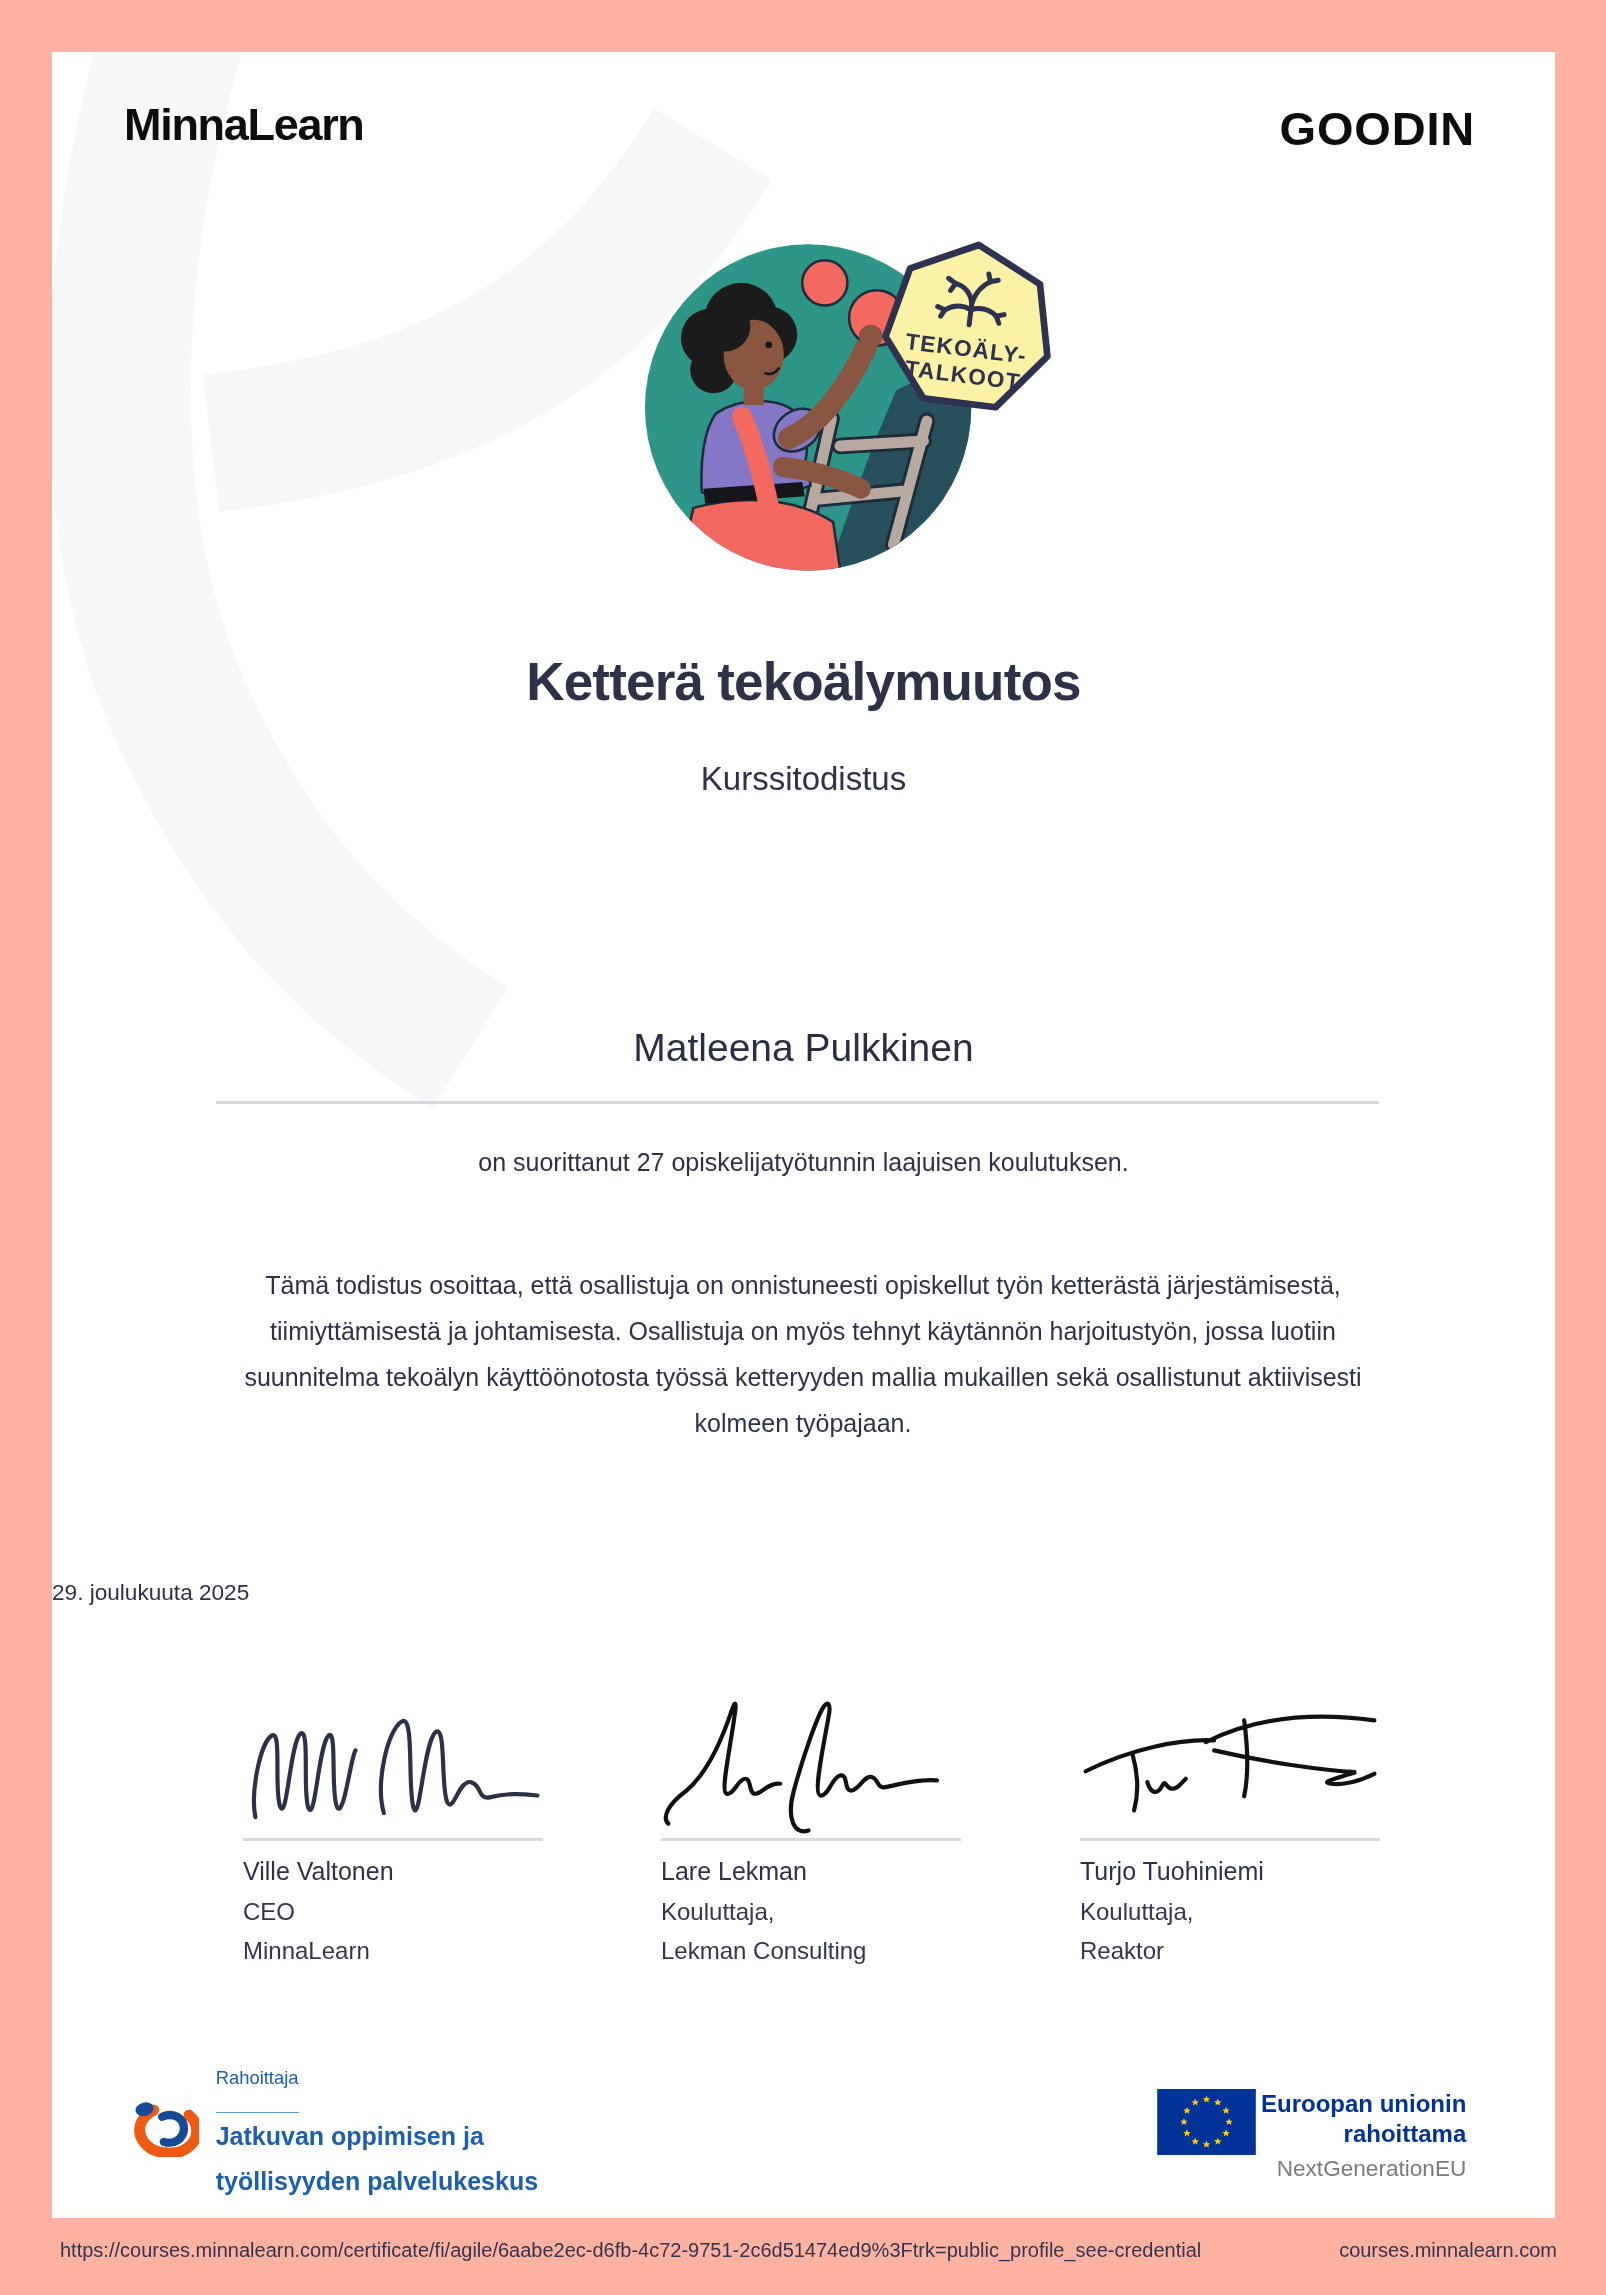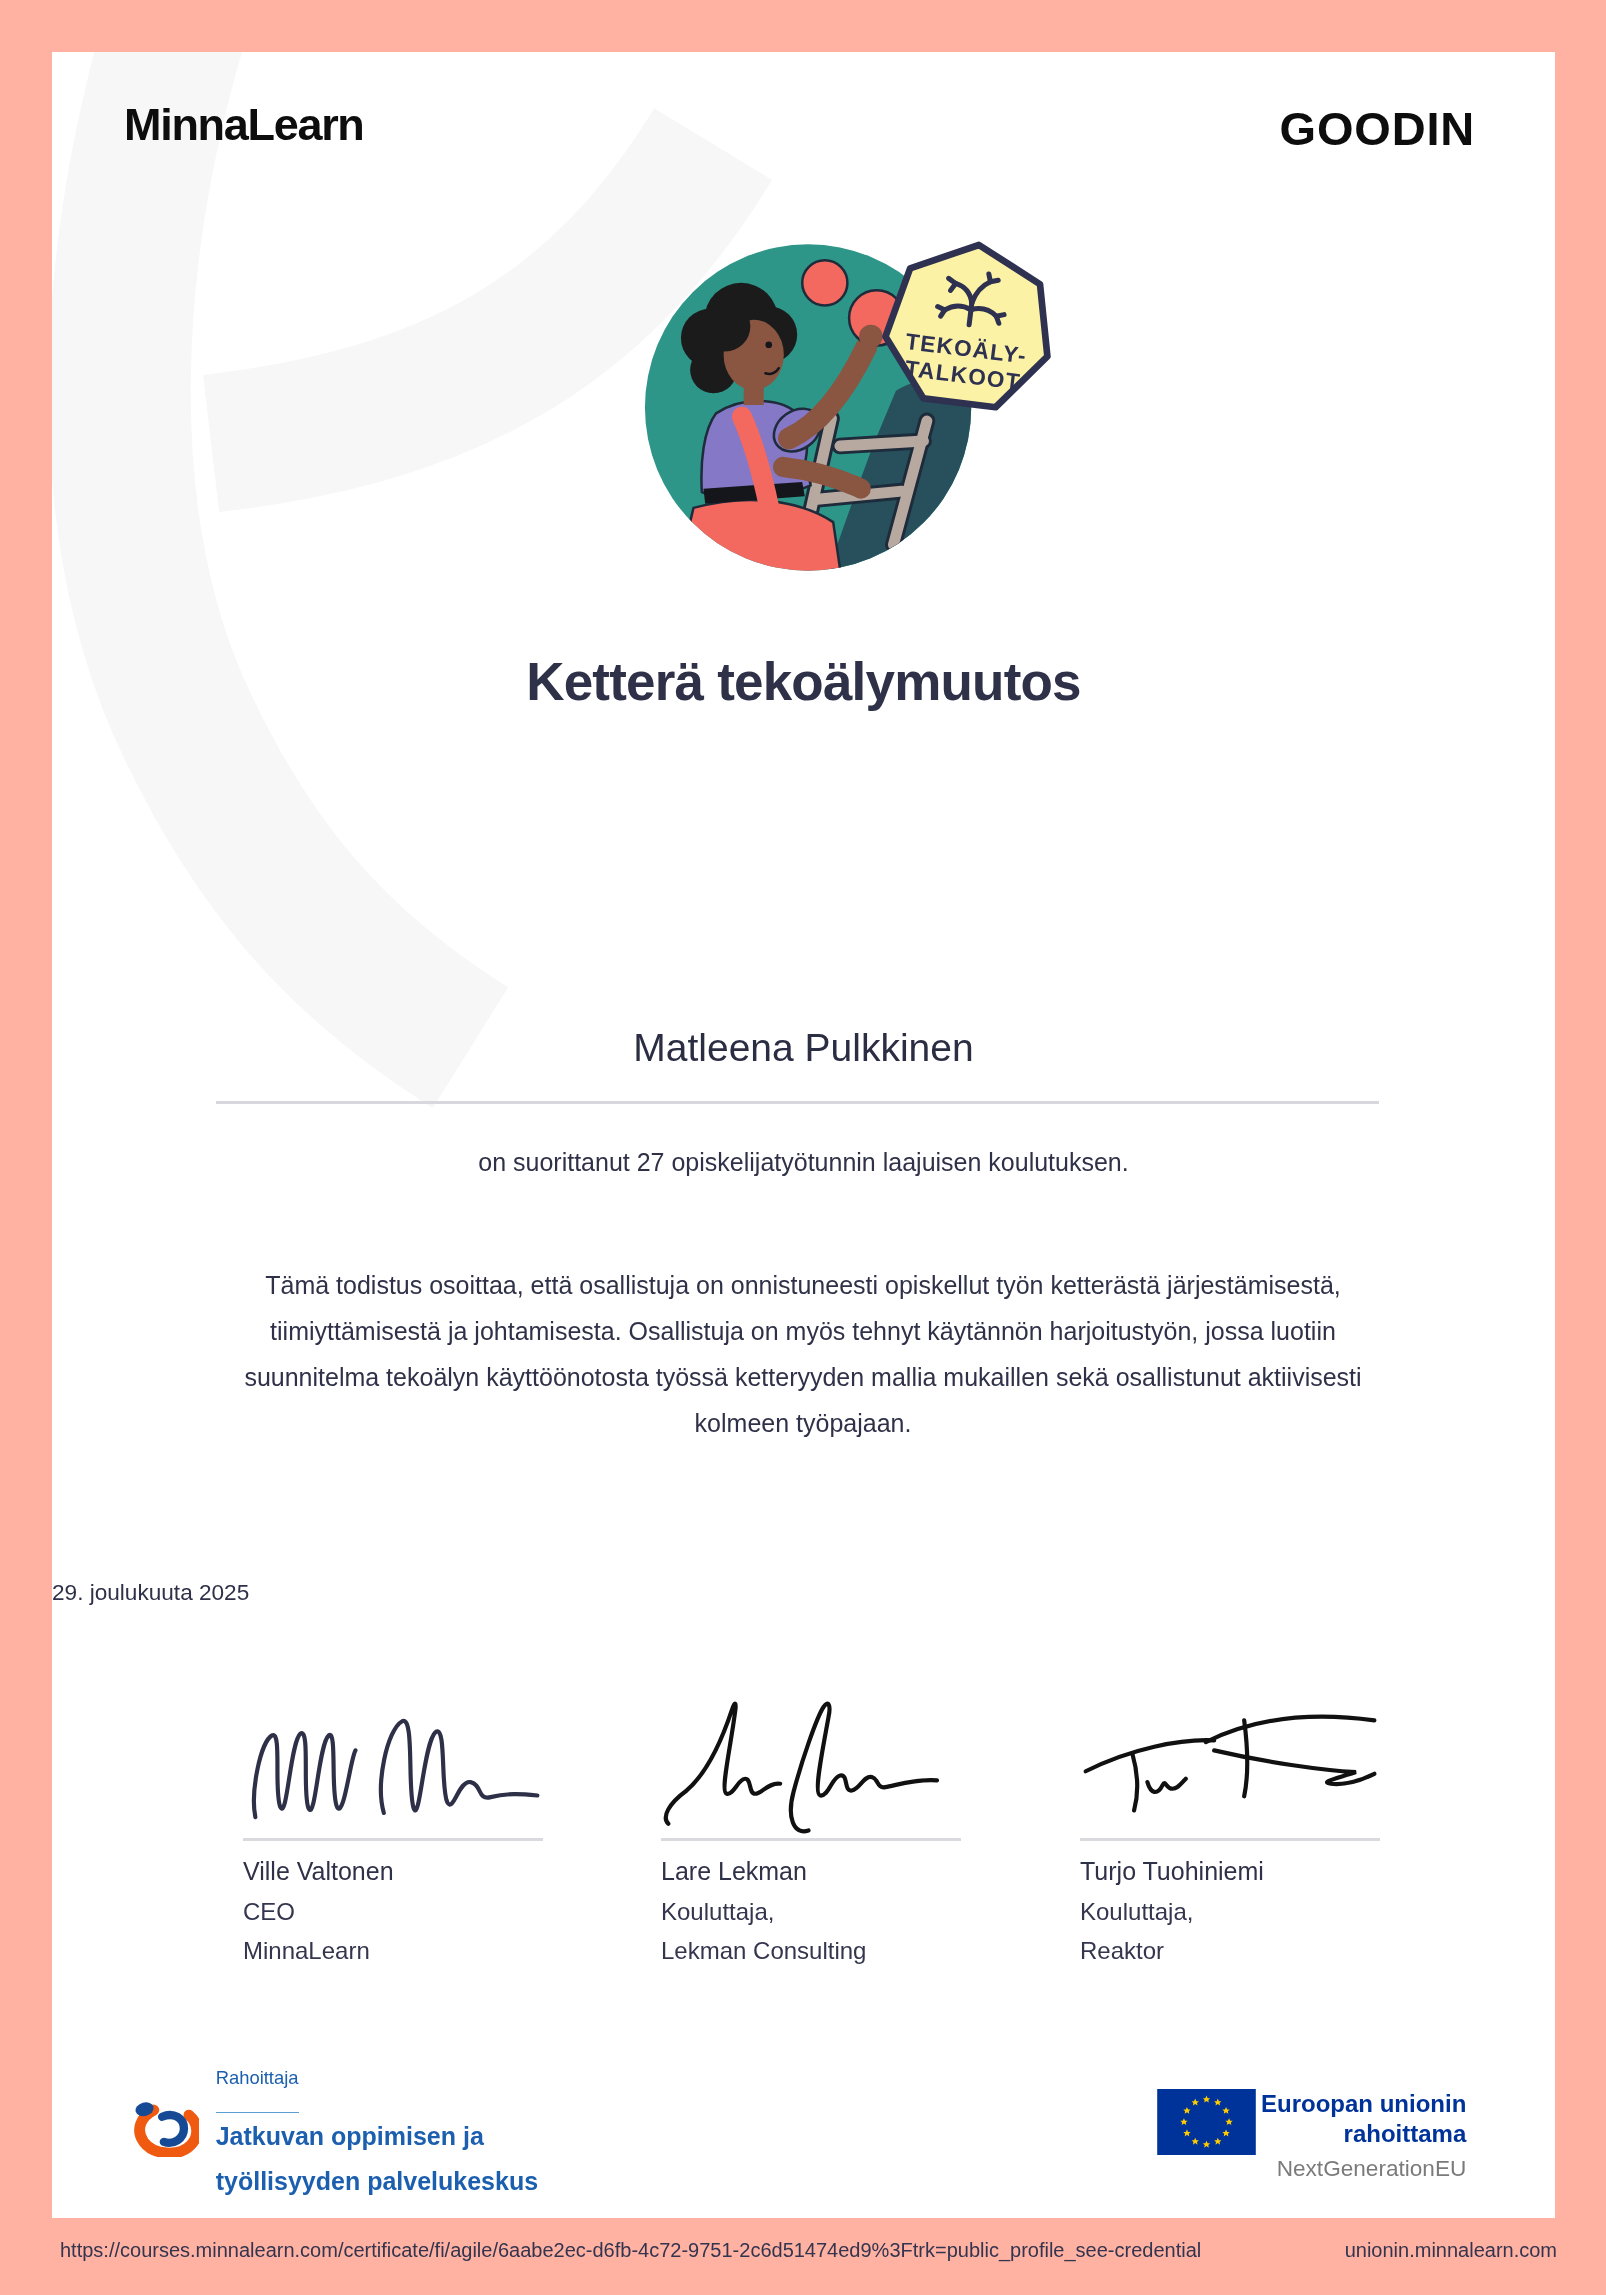--- a/index.html
+++ b/index.html
@@ -134,20 +134,21 @@
           <path d="M0 12 C 12 7 22 9 31 16"></path>
             <path d="M31 16 L40 13"></path>
             <path d="M31 16 L35 24"></path>
         </g>
         <text x="0" y="34" text-anchor="middle" font-size="27" font-weight="800" letter-spacing="1.5" fill="#2e3150">TEKOÄLY-</text>
         <text x="0" y="66" text-anchor="middle" font-size="27" font-weight="800" letter-spacing="1.5" fill="#2e3150">TALKOOT</text>
       </g>
     </svg>
 
     <div class="course-title">Ketterä tekoälymuutos</div>
+    <div class="cert-subtitle">Kurssitodistus</div>
 
     <div class="recipient-name">Matleena Pulkkinen</div>
     <div class="name-line"></div>
     <div class="completion-text">on suorittanut 27 opiskelijatyötunnin laajuisen koulutuksen.</div>
 
     <div class="description">Tämä todistus osoittaa, että osallistuja on onnistuneesti opiskellut työn ketterästä järjestämisestä, tiimiyttämisestä ja johtamisesta. Osallistuja on myös tehnyt käytännön harjoitustyön, jossa luotiin suunnitelma tekoälyn käyttöönotosta työssä ketteryyden mallia mukaillen sekä osallistunut aktiivisesti kolmeen työpajaan.</div>
 
     <div class="cert-date">29. joulukuuta 2025</div>
 
     <div class="sig-col sig-col-1">
@@ -229,16 +230,16 @@
         <div class="eu-line">Euroopan unionin</div>
         <div class="eu-line">rahoittama</div>
         <div class="eu-program">NextGenerationEU</div>
       </div>
     </div>
 
   </div>
 
   <div class="url-row">
     <span>https://courses.minnalearn.com/certificate/fi/agile/6aabe2ec-d6fb-4c72-9751-2c6d51474ed9%3Ftrk=public_profile_see-credential</span>
-    <span>unionin.minnalearn.com</span>
+    <span>courses.minnalearn.com</span>
   </div>
 </div>
 
 
 </body></html>

